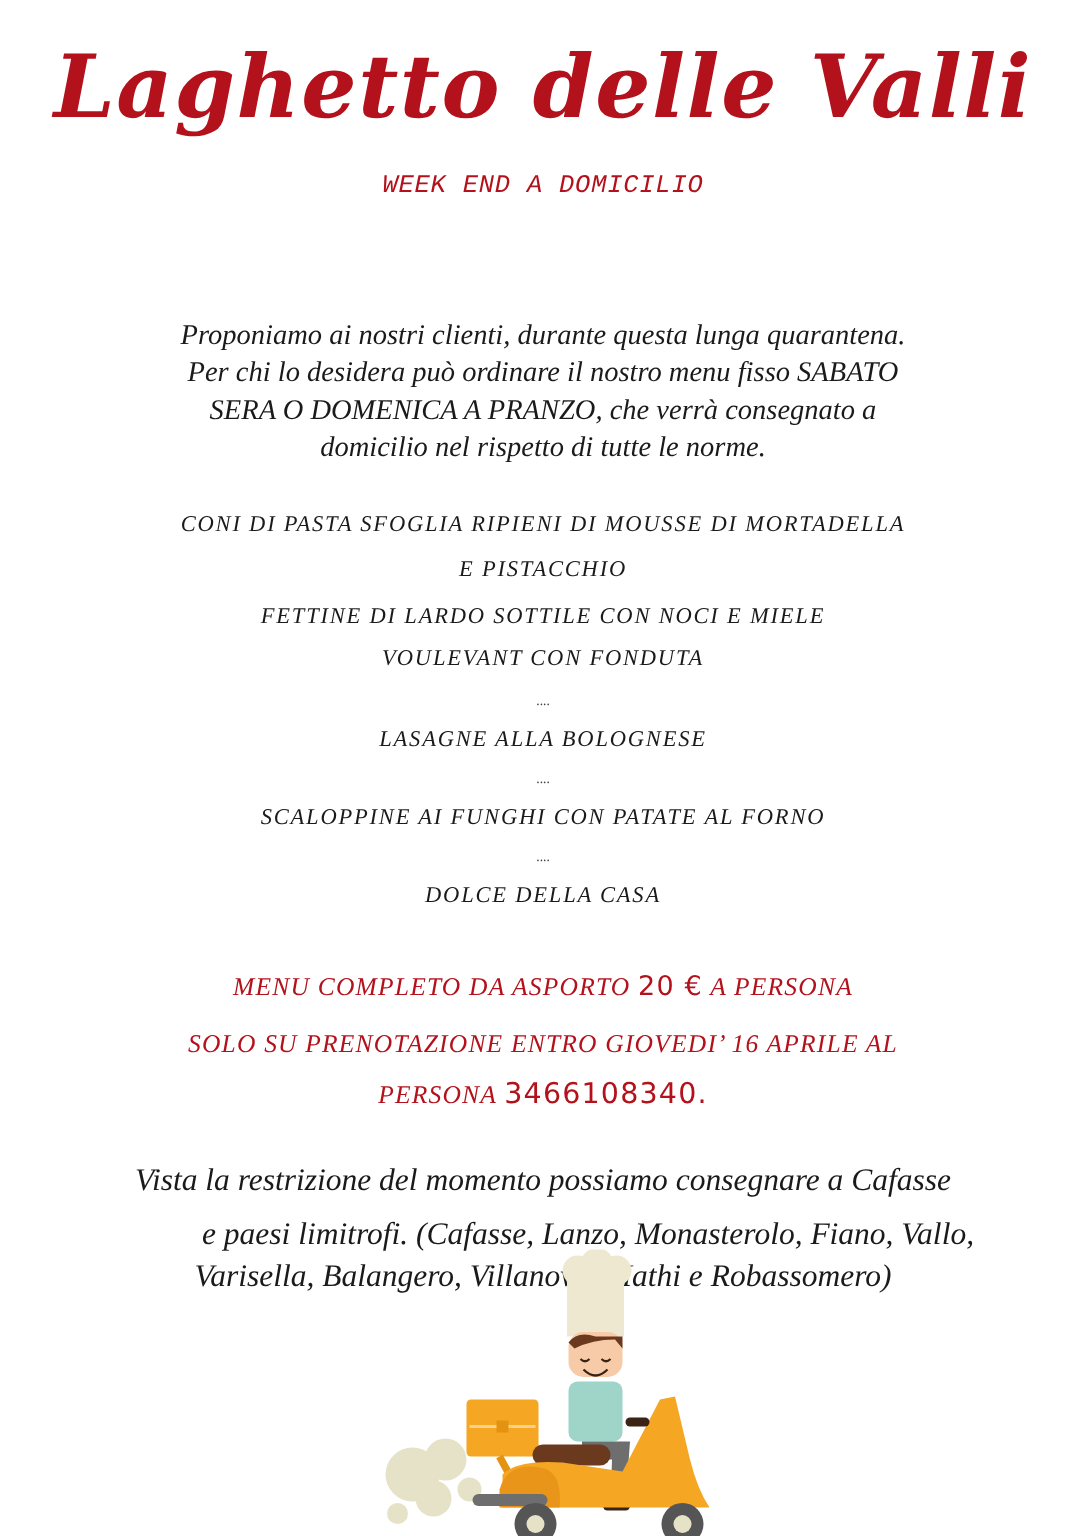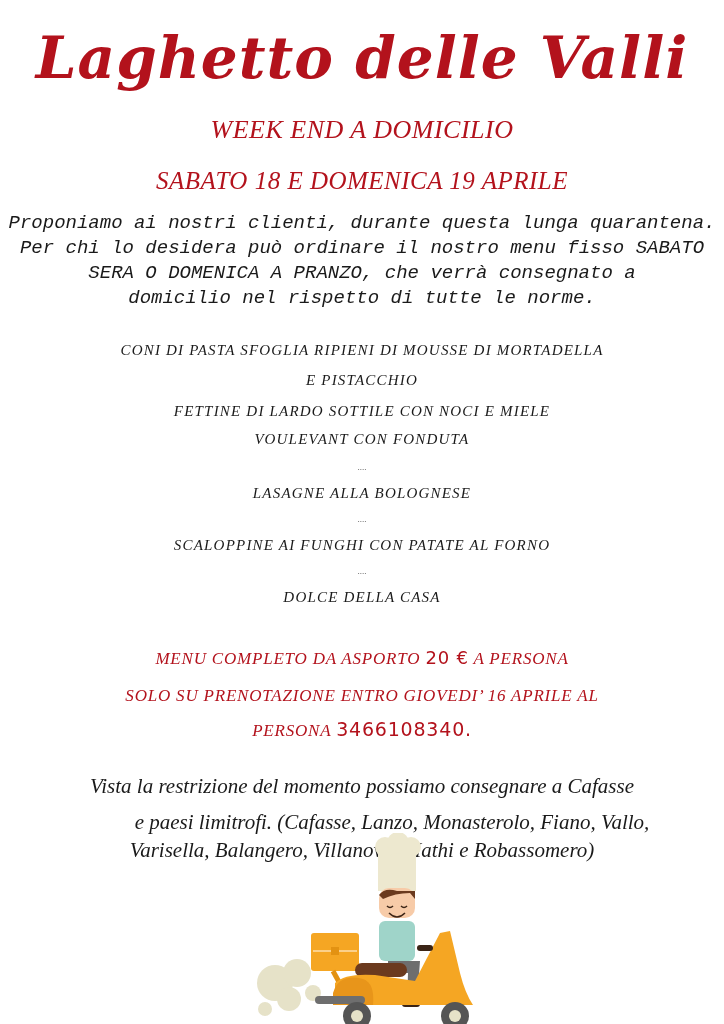--- a/index.html
+++ b/index.html
@@ -9,21 +9,21 @@
   .red { color: #b3121c; }
   .dark { color: #1a1a1a; }
   .title {
     top: 18px; font-family: "DejaVu Serif", serif; font-style: italic; font-weight: bold;
     font-size: 58px; letter-spacing: 1px; line-height: 80px;
   }
   .subtitle {
     font-family: "Liberation Serif", serif; font-style: italic; font-size: 25px; letter-spacing: 0.5px;
   }
   .para {
-    font-family: Liberation Mono, monospace; font-style: italic; font-size: 19px; line-height: 25px; text-align: center;
+    font-family: Liberation Serif, serif; font-style: italic; font-size: 19px; line-height: 25px; text-align: center;
   }
   .menu {
     font-family: "Liberation Serif", serif; font-style: italic; font-size: 15px; letter-spacing: 1.2px;
   }
   .dots { font-family: "Liberation Serif", serif; font-size: 9px; color: #444; }
   .price {
     font-family: "Liberation Serif", serif; font-style: italic; font-size: 17px; letter-spacing: 0.8px;
   }
   .bold { font-weight: normal; font-style: normal; font-family: "DejaVu Sans", sans-serif; font-size: 18px; }
   .note {
@@ -31,23 +31,22 @@
   }
   .illustration { position: absolute; left: 245px; top: 833px; width: 240px; height: 191px; }
 </style>
 </head>
 <body>
 
 <div class="page">
 
   <div class="center title red">Laghetto delle Valli</div>
 
-  <div class="center subtitle red" style="top:115px; font-size:26px;">WEEK END A DOMICILIO</div>
+  <div class="center subtitle red" style="top:115px; font-size:17px;font-family:Liberation Mono, monospace;">WEEK END A DOMICILIO</div>
 
-  <div class="center subtitle red" style="top:167px; font-size:25px;">SABATO 18 E DOMENICA 19 APRILE</div>
 
   <div class="center para dark" style="top:211px;">
     <div>Proponiamo ai nostri clienti, durante questa lunga quarantena.</div>
     <div>Per chi lo desidera può ordinare il nostro menu fisso SABATO</div>
     <div>SERA O DOMENICA A PRANZO, che verrà consegnato a</div>
     <div>domicilio nel rispetto di tutte le norme.</div>
   </div>
 
   <div>
     <div class="center menu dark" style="top:342px;">CONI DI PASTA SFOGLIA RIPIENI DI MOUSSE DI MORTADELLA</div>

